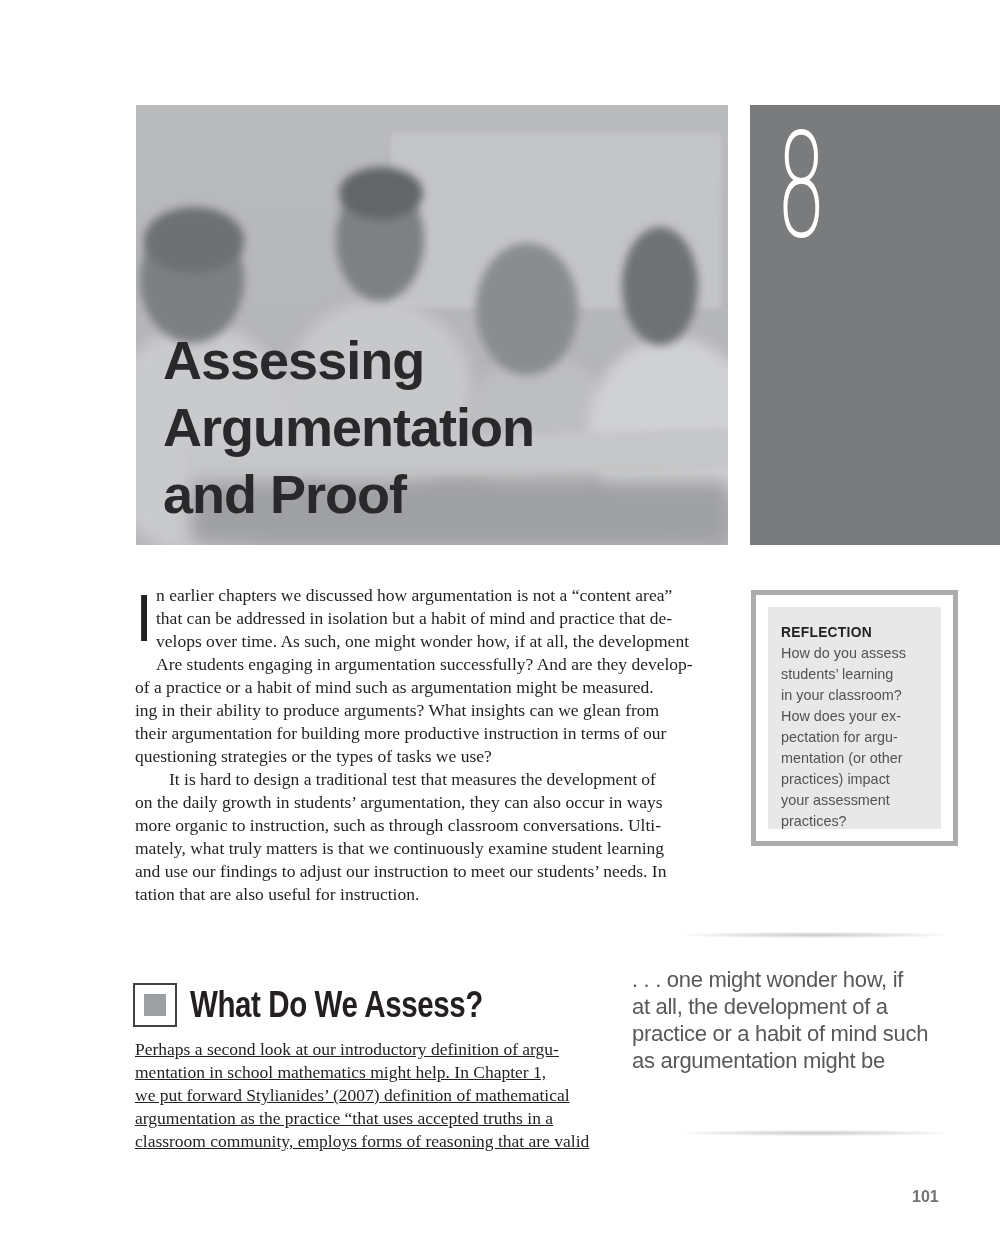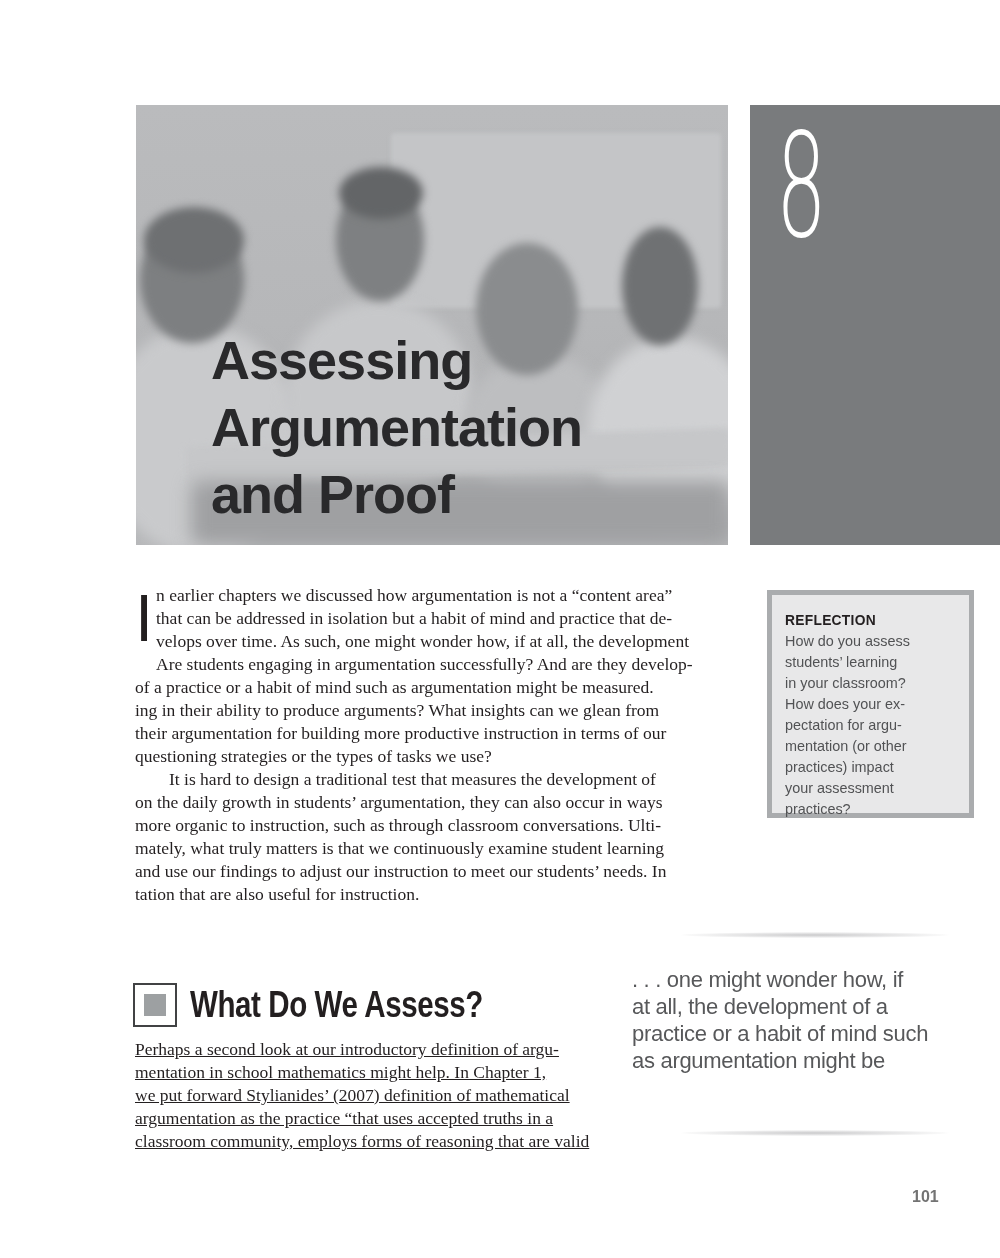--- a/index.html
+++ b/index.html
@@ -27,43 +27,43 @@
   .p-right-body{left:452px; top:232px; width:170px; height:190px; background:#d0d1d3; filter:blur(7px);}
   .p-right-head{left:486px; top:122px; width:76px; height:118px; background:#6f7173; filter:blur(4px);}
   .table-top{position:absolute; left:50px; top:332px; width:545px; height:40px;
     background:#c6c7c9; filter:blur(3px); transform:rotate(-2deg); border-radius:6px;}
   .under-table{position:absolute; left:55px; top:376px; width:540px; height:64px;
     background:#9fa0a2; filter:blur(9px); border-radius:10px;}
   .chapter-title{position:absolute; left:27px; top:222px;}
   .title-line{
     height:67px; line-height:67px; white-space:nowrap;
     font-family:"Liberation Sans", sans-serif; font-weight:bold;
-    font-size:54px; letter-spacing:-1px; color:#29292b;margin-left:48px;
+    font-size:54px; letter-spacing:-1px; color:#29292b;
   }
   
   .panel{position:absolute; left:750px; top:105px; width:250px; height:440px; background:#797b7d;}
   .chapter-num{
     position:absolute; left:26px; top:8px;
     font-family:"DejaVu Sans","Liberation Sans",sans-serif; font-weight:200;
     font-size:145px; line-height:145px; color:#ffffff;
     transform:scaleX(0.55); transform-origin:left top;
   }
   
   .body-col{position:absolute; left:135px; top:584px; width:592px;}
   .body-col .line{height:23px; line-height:23px; white-space:nowrap; font-size:17.5px;}
   .dropcap{
     float:left; width:12px; height:70px; margin:2px 9px 0 0;
     font-family:"Liberation Sans", sans-serif; font-size:66px; line-height:64px;
     color:#231f20; overflow:hidden;
   }
   .para2 .line:first-child{padding-left:34px;}
   
   .reflection{
-    position:absolute; left:751px; top:590px; width:207px; height:228px;
-    border:5px solid #aaacae; background:#ffffff; box-sizing:border-box; margin-left:16px;
+    position:absolute; left:751px; top:590px; width:207px; height:256px;
+    border:5px solid #aaacae; background:#ffffff; box-sizing:border-box; padding:12px;
   }
   .reflection-inner{
     background:#e8e8e9; width:100%; height:100%; box-sizing:border-box;
     padding:14px 0 0 13px; font-family:"Liberation Sans", sans-serif;
   }
   .reflection-title{
     font-size:15px; font-weight:bold; letter-spacing:0.3px; color:#231f20;
     height:21px; line-height:21px; transform:scaleX(0.92); transform-origin:left;
   }
   .rf-line{height:21px; line-height:21px; font-size:15px; color:#515254; white-space:nowrap;

